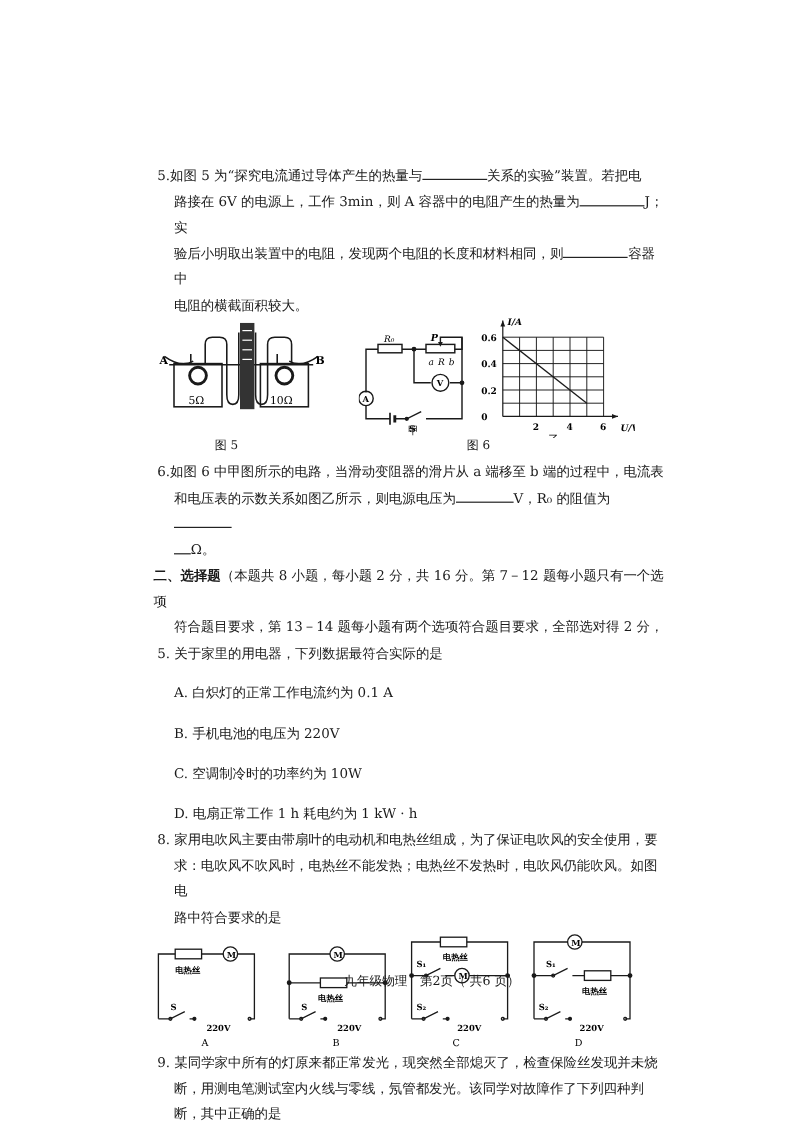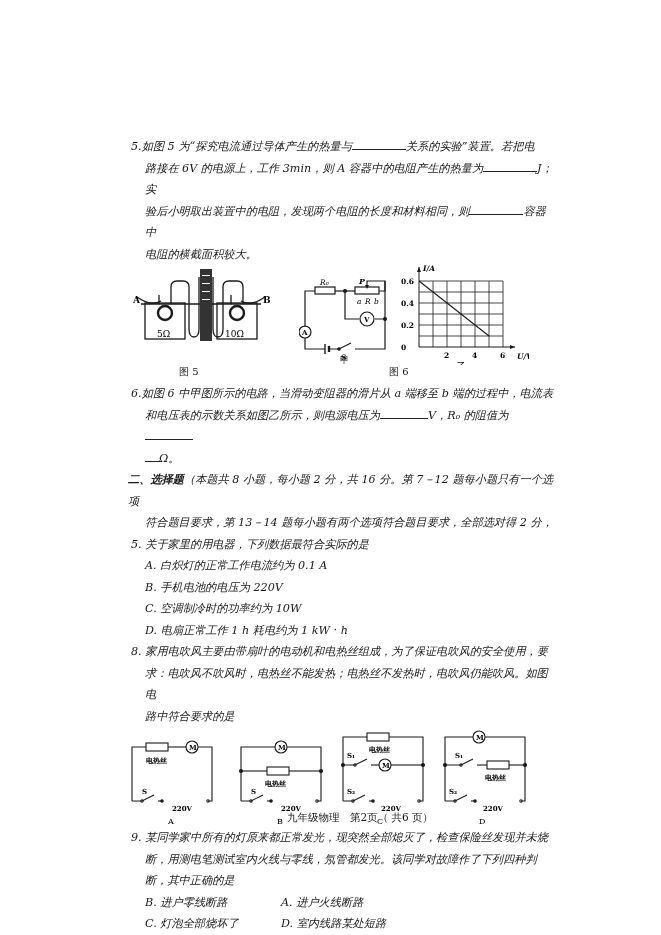--- a/index.html
+++ b/index.html
@@ -1,27 +1,27 @@
 <!DOCTYPE html>
 <html><head>
 <meta charset="utf-8">
 <style>
   html, body { margin: 0; padding: 0; background: #ffffff; }
   body { width: 661px; height: 935px; position: relative; overflow: hidden;
          font-family: "DejaVu Serif", "Liberation Serif", serif; color: #1a1a1a; }
   .page { position: absolute; left: 131px; top: 136px; width: 424px; font-size: 11.2px; line-height: 21.5px; }
-  .q { margin: 0; font-style: italic; }
+  .q { margin: 0; }
   .indent { padding-left: 14px; }
   .blank { display: inline-block; border-bottom: 1.3px solid #222; height: 12px; vertical-align: baseline; }
   .b-l { width: 54px; }
   .b-m { width: 48px; }
   .b-s { width: 14px; }
   .section { font-weight: normal; }
   .section .head { font-weight: bold; font-family: "DejaVu Sans", "Liberation Sans", sans-serif; }
-  .opt { padding-left: 14px; }
+  .opt { padding-left: 14px; margin-top: 12px; }
   .opts-row { padding-left: 14px; display: flex; }
   .opts-row span.col { width: 136px; display: inline-block; }
   .fig-row { position: relative; height: 118px; }
   .fig { position: absolute; }
   .caption { position: absolute; font-size: 10px; }
   .circuits { position: relative; height: 100px; }
   .footer { position: absolute; left: 0; width: 640px; top: 811px; text-align: center; font-size: 10.5px; margin-left: 40px; }
   svg text { font-family: "DejaVu Serif", "Liberation Serif", serif; }
 </style>
 </head>

